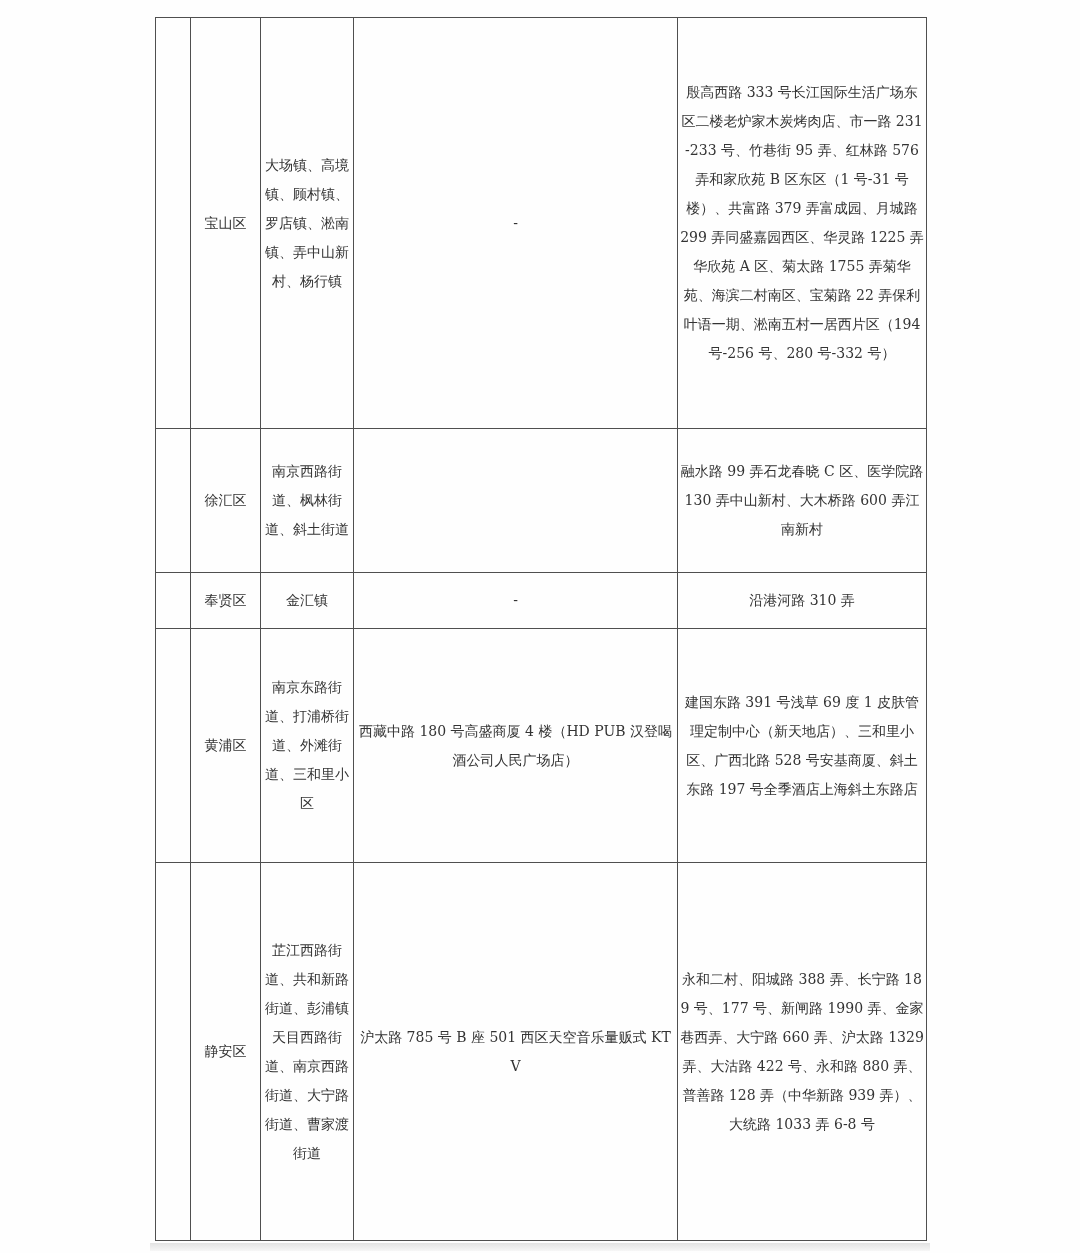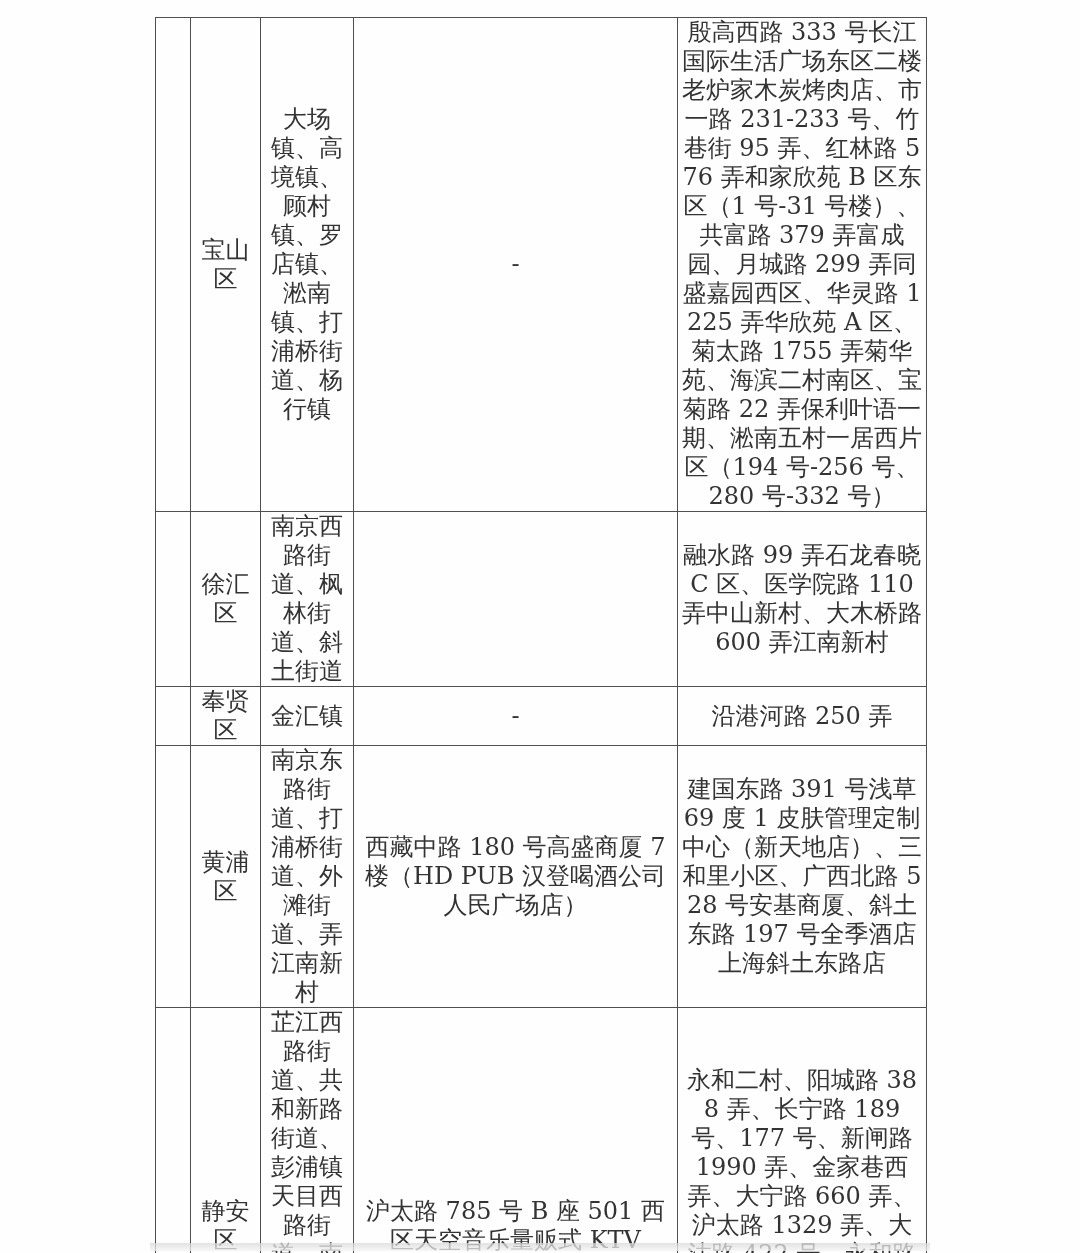--- a/index.html
+++ b/index.html
@@ -21,21 +21,21 @@
     top: 17px;
     width: 771px;
     border-collapse: collapse;
     table-layout: fixed;
     color: #333333;
   }
   table.grid td {
     border: 1px solid #4f4f4f;
     vertical-align: middle;
     text-align: center;
-    font-size: 24px;
+    font-size: 14px;
     line-height: 29px;
     padding: 0 2px;
     overflow: hidden;
     word-break: break-all;
   }
   td.c-spacer { padding: 0; }
   td.c-addr   { padding: 0 6px; }
   td.c-venue  { padding: 0 8px; }
   tr.r1 { height: 411px; }
   tr.r2 { height: 144px; }
@@ -62,43 +62,43 @@
       <col style="width:35px">
       <col style="width:70px">
       <col style="width:93px">
       <col style="width:324px">
       <col style="width:249px">
     </colgroup>
     <tbody>
       <tr class="r1">
         <td class="c-spacer"></td>
         <td>宝山区</td>
-        <td>大场镇、高境镇、顾村镇、罗店镇、淞南镇、打浦桥街道、杨行镇</td>
+        <td>大场镇、高境镇、顾村镇、罗店镇、淞南镇、弄中山新村、杨行镇</td>
         <td class="c-venue">-</td>
         <td class="c-addr">殷高西路 333 号长江国际生活广场东区二楼老炉家木炭烤肉店、市一路 231-233 号、竹巷街 95 弄、红林路 576 弄和家欣苑 B 区东区（1 号-31 号楼）、共富路 379 弄富成园、月城路 299 弄同盛嘉园西区、华灵路 1225 弄华欣苑 A 区、菊太路 1755 弄菊华苑、海滨二村南区、宝菊路 22 弄保利叶语一期、淞南五村一居西片区（194 号-256 号、280 号-332 号）</td>
       </tr>
       <tr class="r2">
         <td class="c-spacer"></td>
         <td>徐汇区</td>
         <td>南京西路街道、枫林街道、斜土街道</td>
         <td class="c-venue"></td>
-        <td class="c-addr">融水路 99 弄石龙春晓 C 区、医学院路 110 弄中山新村、大木桥路 600 弄江南新村</td>
+        <td class="c-addr">融水路 99 弄石龙春晓 C 区、医学院路 130 弄中山新村、大木桥路 600 弄江南新村</td>
       </tr>
       <tr class="r3">
         <td class="c-spacer"></td>
         <td>奉贤区</td>
         <td>金汇镇</td>
         <td class="c-venue">-</td>
-        <td class="c-addr">沿港河路 250 弄</td>
+        <td class="c-addr">沿港河路 310 弄</td>
       </tr>
       <tr class="r4">
         <td class="c-spacer"></td>
         <td>黄浦区</td>
-        <td>南京东路街道、打浦桥街道、外滩街道、弄江南新村</td>
-        <td class="c-venue">西藏中路 180 号高盛商厦 7 楼（HD PUB 汉登喝酒公司人民广场店）</td>
+        <td>南京东路街道、打浦桥街道、外滩街道、三和里小区</td>
+        <td class="c-venue">西藏中路 180 号高盛商厦 4 楼（HD PUB 汉登喝酒公司人民广场店）</td>
         <td class="c-addr">建国东路 391 号浅草 69 度 1 皮肤管理定制中心（新天地店）、三和里小区、广西北路 528 号安基商厦、斜土东路 197 号全季酒店上海斜土东路店</td>
       </tr>
       <tr class="r5">
         <td class="c-spacer"></td>
         <td>静安区</td>
         <td>芷江西路街道、共和新路街道、彭浦镇天目西路街道、南京西路街道、大宁路街道、曹家渡街道</td>
         <td class="c-venue">沪太路 785 号 B 座 501 西区天空音乐量贩式 KTV</td>
         <td class="c-addr">永和二村、阳城路 388 弄、长宁路 189 号、177 号、新闸路 1990 弄、金家巷西弄、大宁路 660 弄、沪太路 1329 弄、大沽路 422 号、永和路 880 弄、普善路 128 弄（中华新路 939 弄）、大统路 1033 弄 6-8 号</td>
       </tr>
     </tbody>

